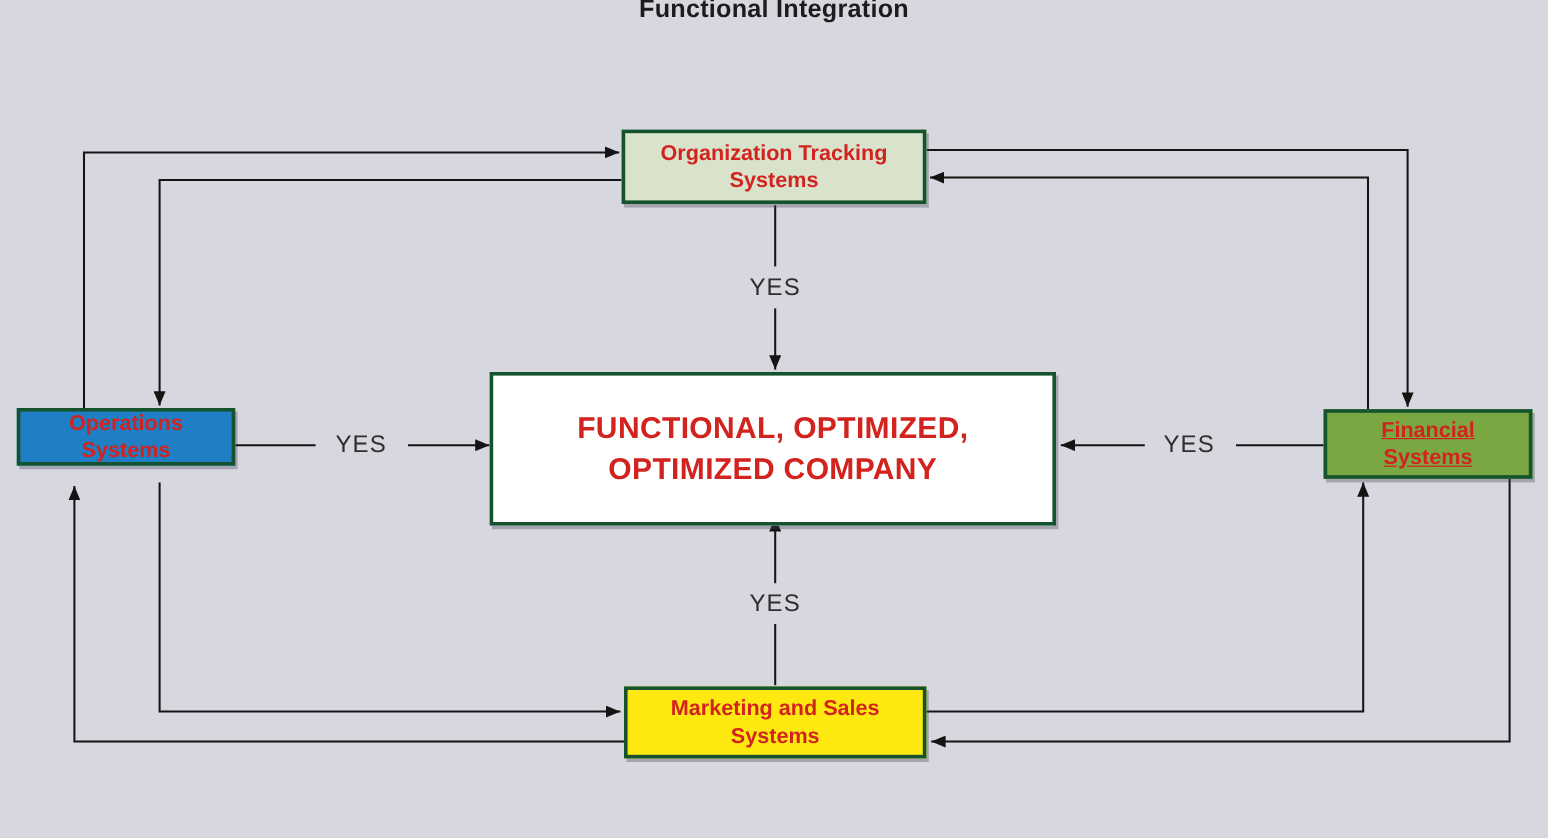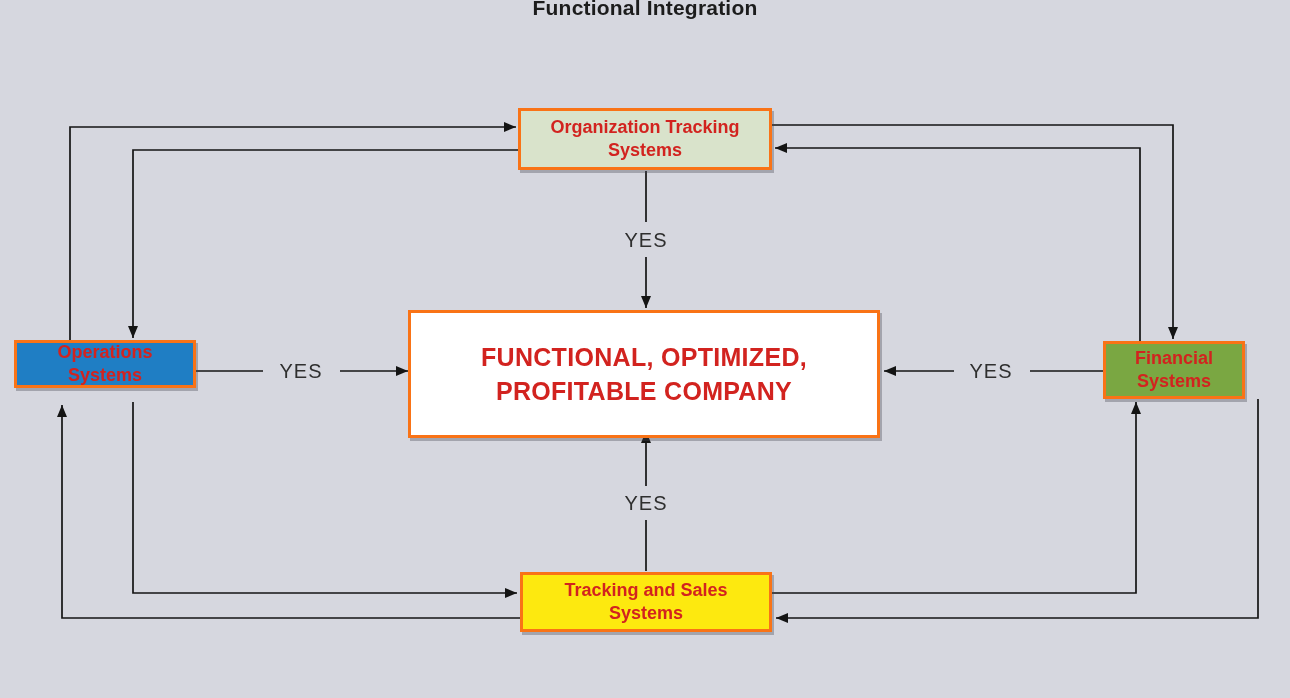--- a/index.html
+++ b/index.html
@@ -25,21 +25,21 @@
     font-weight: bold;
     color: #1c1c1c;
     letter-spacing: .2px;
   }
   .node {
     position: absolute;
     display: flex;
     flex-direction: column;
     align-items: center;
     justify-content: center;
-    border: 3px solid #f97316;
+    border: 3px solid #14532d;
     box-shadow: 2px 3px 0 rgba(70,70,80,.35);
     text-align: center;
     color: #d2231f;
   }
   .node .l {
     font-weight: bold;
     font-size: 18px;
     line-height: 23px;
     white-space: nowrap;
   }
@@ -107,35 +107,35 @@
 
   <div id="title">Functional Integration</div>
 
   <div class="node" id="node-tracking" style="left: 518px; top: 108px; width: 254px; height: 62px; background-color: rgb(217, 227, 203); color: rgb(210, 35, 31);">
     <span class="l">Organization Tracking</span>
     <span class="l">Systems</span>
   </div>
 
   <div class="node" id="node-company" style="left: 408px; top: 310px; width: 472px; height: 128px; background-color: rgb(255, 255, 255); color: rgb(210, 35, 31);">
     <span class="l">FUNCTIONAL, OPTIMIZED,</span>
-    <span class="l">PROFITABLE COMPANY</span>
+    <span class="l">OPTIMIZED COMPANY</span>
   </div>
 
   <div class="node" id="node-operations" style="left: 14px; top: 340px; width: 182px; height: 48px; background-color: rgb(31, 126, 196); color: rgb(210, 35, 31);">
     <span class="l">Operations</span>
     <span class="l">Systems</span>
   </div>
 
-  <div class="node" id="node-financial" style="left: 1103px; top: 341px; width: 142px; height: 58px; background-color: rgb(122, 167, 66); color: rgb(210, 35, 31);">
+  <div class="node" id="node-financial" style="left: 1103px; top: 341px; width: 174px; height: 58px; background-color: rgb(122, 167, 66); color: rgb(210, 35, 31); text-decoration: underline;">
     <span class="l">Financial</span>
     <span class="l">Systems</span>
   </div>
 
   <div class="node" id="node-marketing" style="left: 520px; top: 572px; width: 252px; height: 60px; background-color: rgb(253, 233, 15); color: rgb(210, 35, 31);">
-    <span class="l">Tracking and Sales</span>
+    <span class="l">Marketing and Sales</span>
     <span class="l">Systems</span>
   </div>
 
   <span class="yes" style="left:646px; top:229px;">YES</span>
   <span class="yes" style="left:646px; top:492px;">YES</span>
   <span class="yes" style="left:301px; top:360px;">YES</span>
   <span class="yes" style="left:991px; top:360px;">YES</span>
 
 </div>
 

